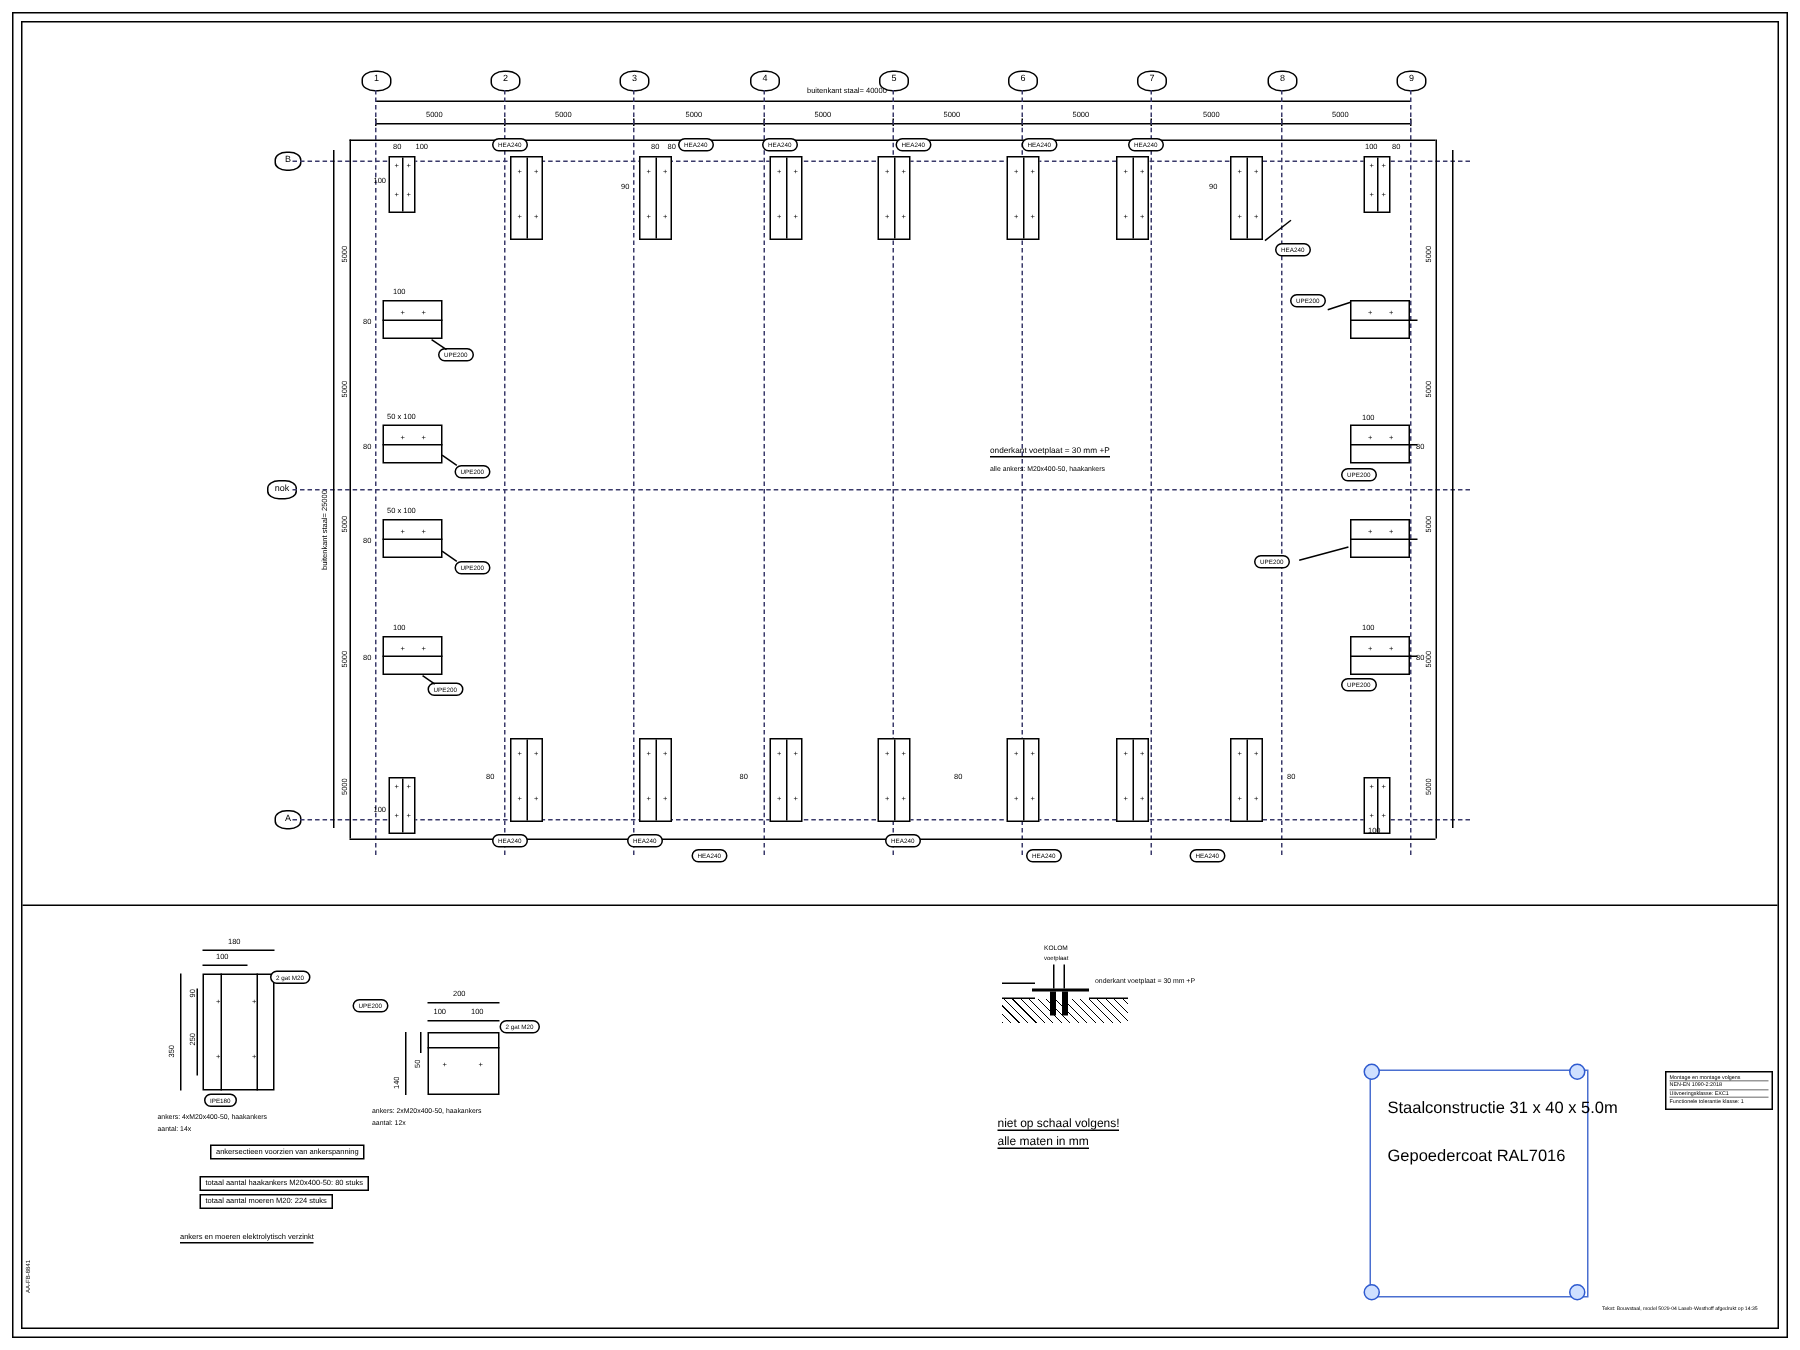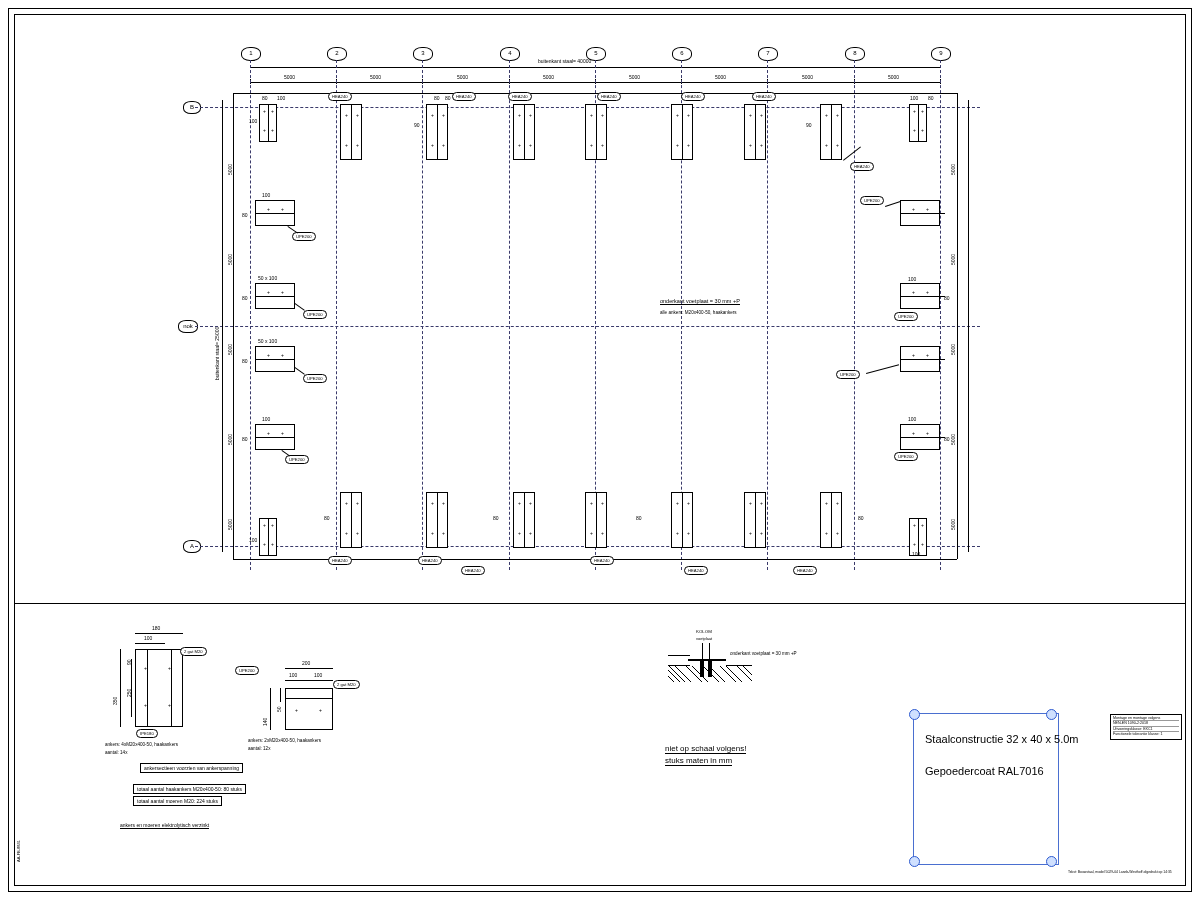--- a/index.html
+++ b/index.html
@@ -614,37 +614,37 @@
     <div class="hline" style="left:66px; top:40px; width:26px;"></div>
     <div class="hatch" style="left:8px; top:41px; width:84px; height:16px;"></div>
     <div class="hline" style="left:8px; top:30px; width:22px;"></div>
     <div class="note-box" style="left:70px; top:26px; font-size:4.6px;">onderkant voetplaat = 30 mm +P</div>
   </div>
 
   <div class="note-box" style="left:665px; top:744px; font-size:8px;">
     <span class="note-underline">niet op schaal volgens!</span>
   </div>
   <div class="note-box" style="left:665px; top:756px; font-size:8px;">
-    <span class="note-underline">stuks maten in mm</span>
+    <span class="note-underline">alle maten in mm</span>
   </div>
 
   <div class="note-box boxed" style="left:140px; top:763px; font-size:5px;">ankersectieen voorzien van ankerspanning</div>
   <div class="note-box boxed" style="left:133px; top:784px; font-size:5px;">totaal aantal haakankers M20x400-50: 80 stuks</div>
   <div class="note-box boxed" style="left:133px; top:796px; font-size:5px;">totaal aantal moeren M20: 224 stuks</div>
   <div class="note-box" style="left:120px; top:822px; font-size:5px;">
     <span class="note-underline">ankers en moeren elektrolytisch verzinkt</span>
   </div>
 
   <div class="title-block" style="left:913px; top:713px; width:146px; height:152px;"></div>
   <div class="title-handle" style="left:909px; top:709px;"></div>
   <div class="title-handle" style="left:1046px; top:709px;"></div>
   <div class="title-handle" style="left:909px; top:856px;"></div>
   <div class="title-handle" style="left:1046px; top:856px;"></div>
 
-  <div class="title-text" style="left:925px; top:733px;">Staalconstructie 32 x 40 x 5.0m</div>
+  <div class="title-text" style="left:925px; top:733px;">Staalconstructie 31 x 40 x 5.0m</div>
   <div class="title-text" style="left:925px; top:765px;">Gepoedercoat RAL7016</div>
 
   <div class="stamp" style="left:1110px; top:714px; width:72px; height:26px;">
     <div>Montage en montage volgens</div>
     <div>NEN-EN 1090-2:2018</div>
     <div>Uitvoeringsklasse: EXC1</div>
     <div>Functionele tolerantie klasse: 1</div>
   </div>
 
   <div class="tiny-foot" style="left:1068px; top:870px;">Tekst: Bouwstaal, model 5029-04 Laseb-Westhoff afgedrukt op 14:35</div>

